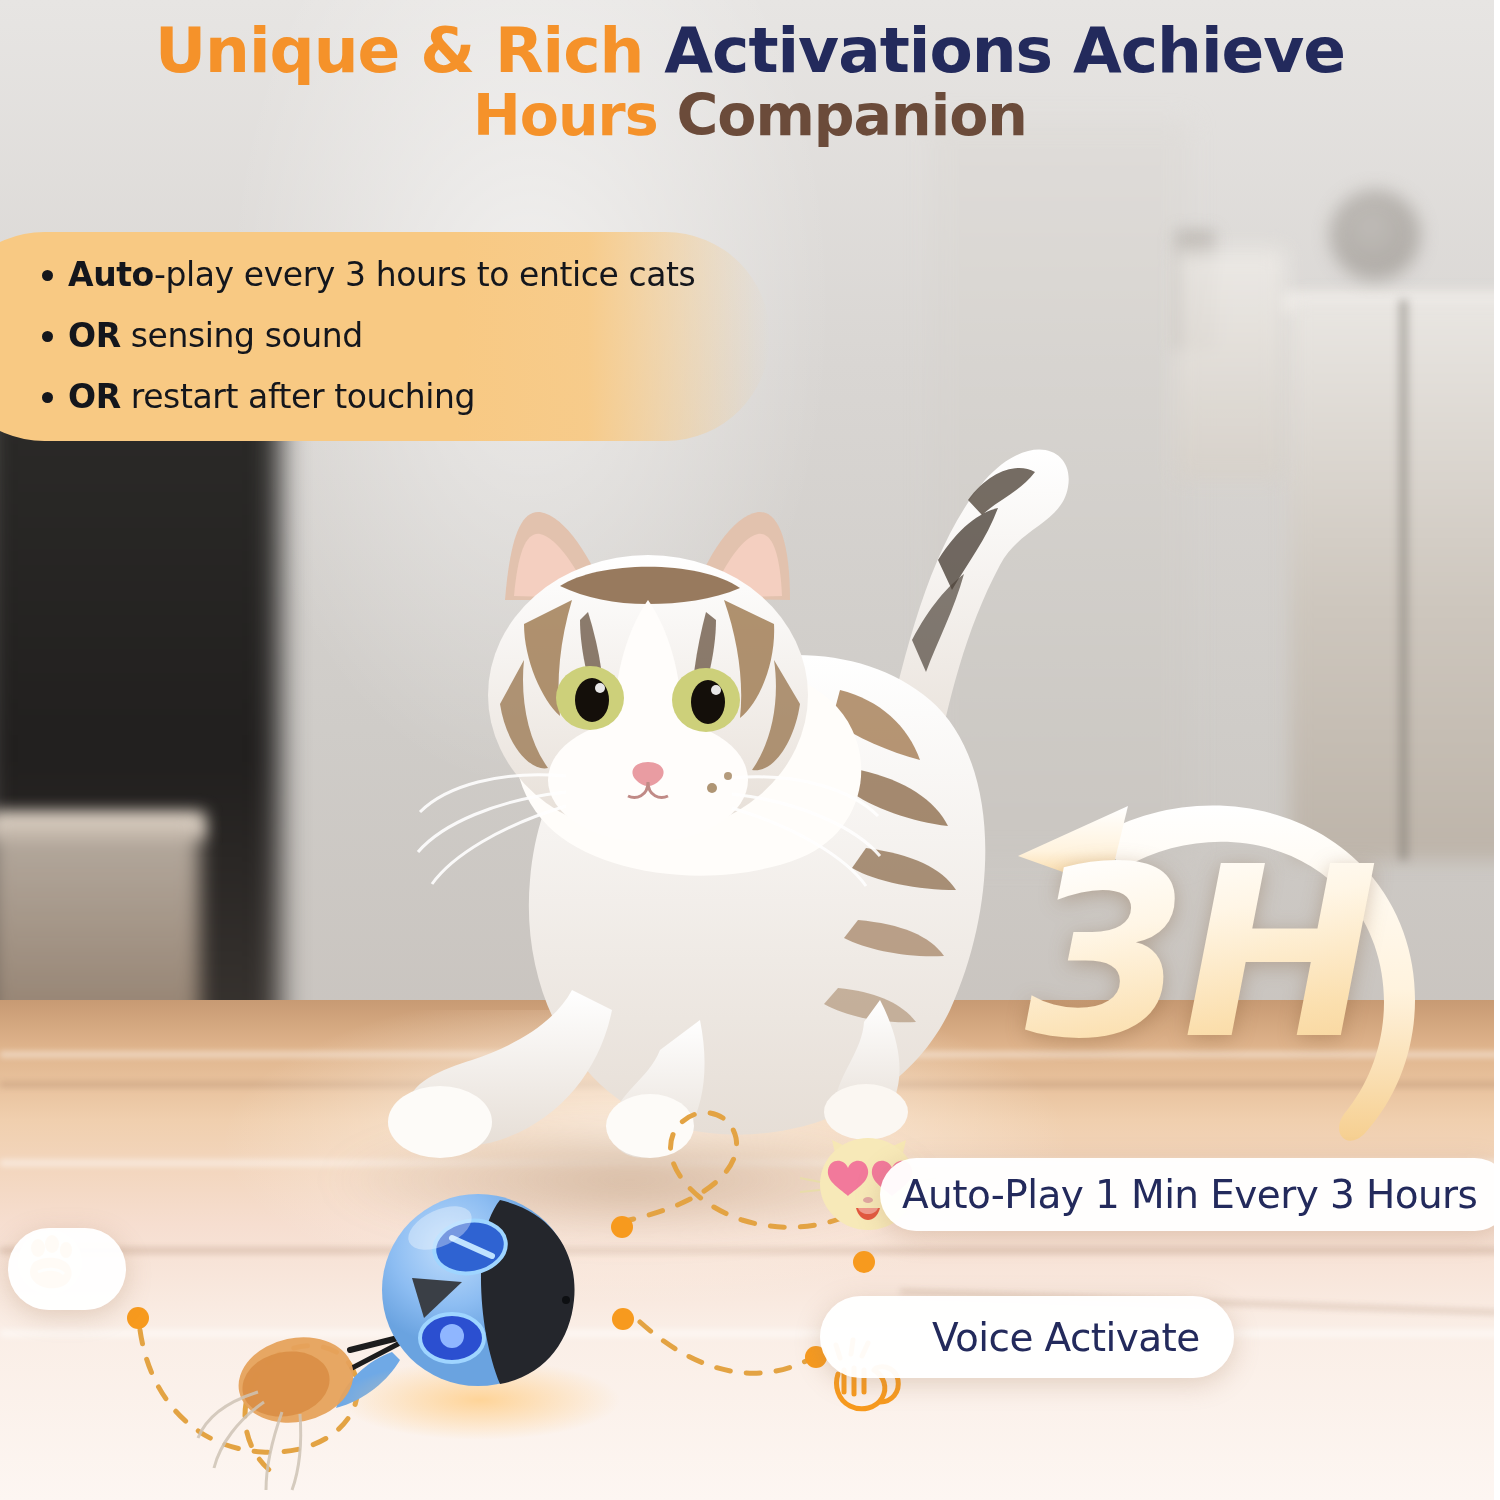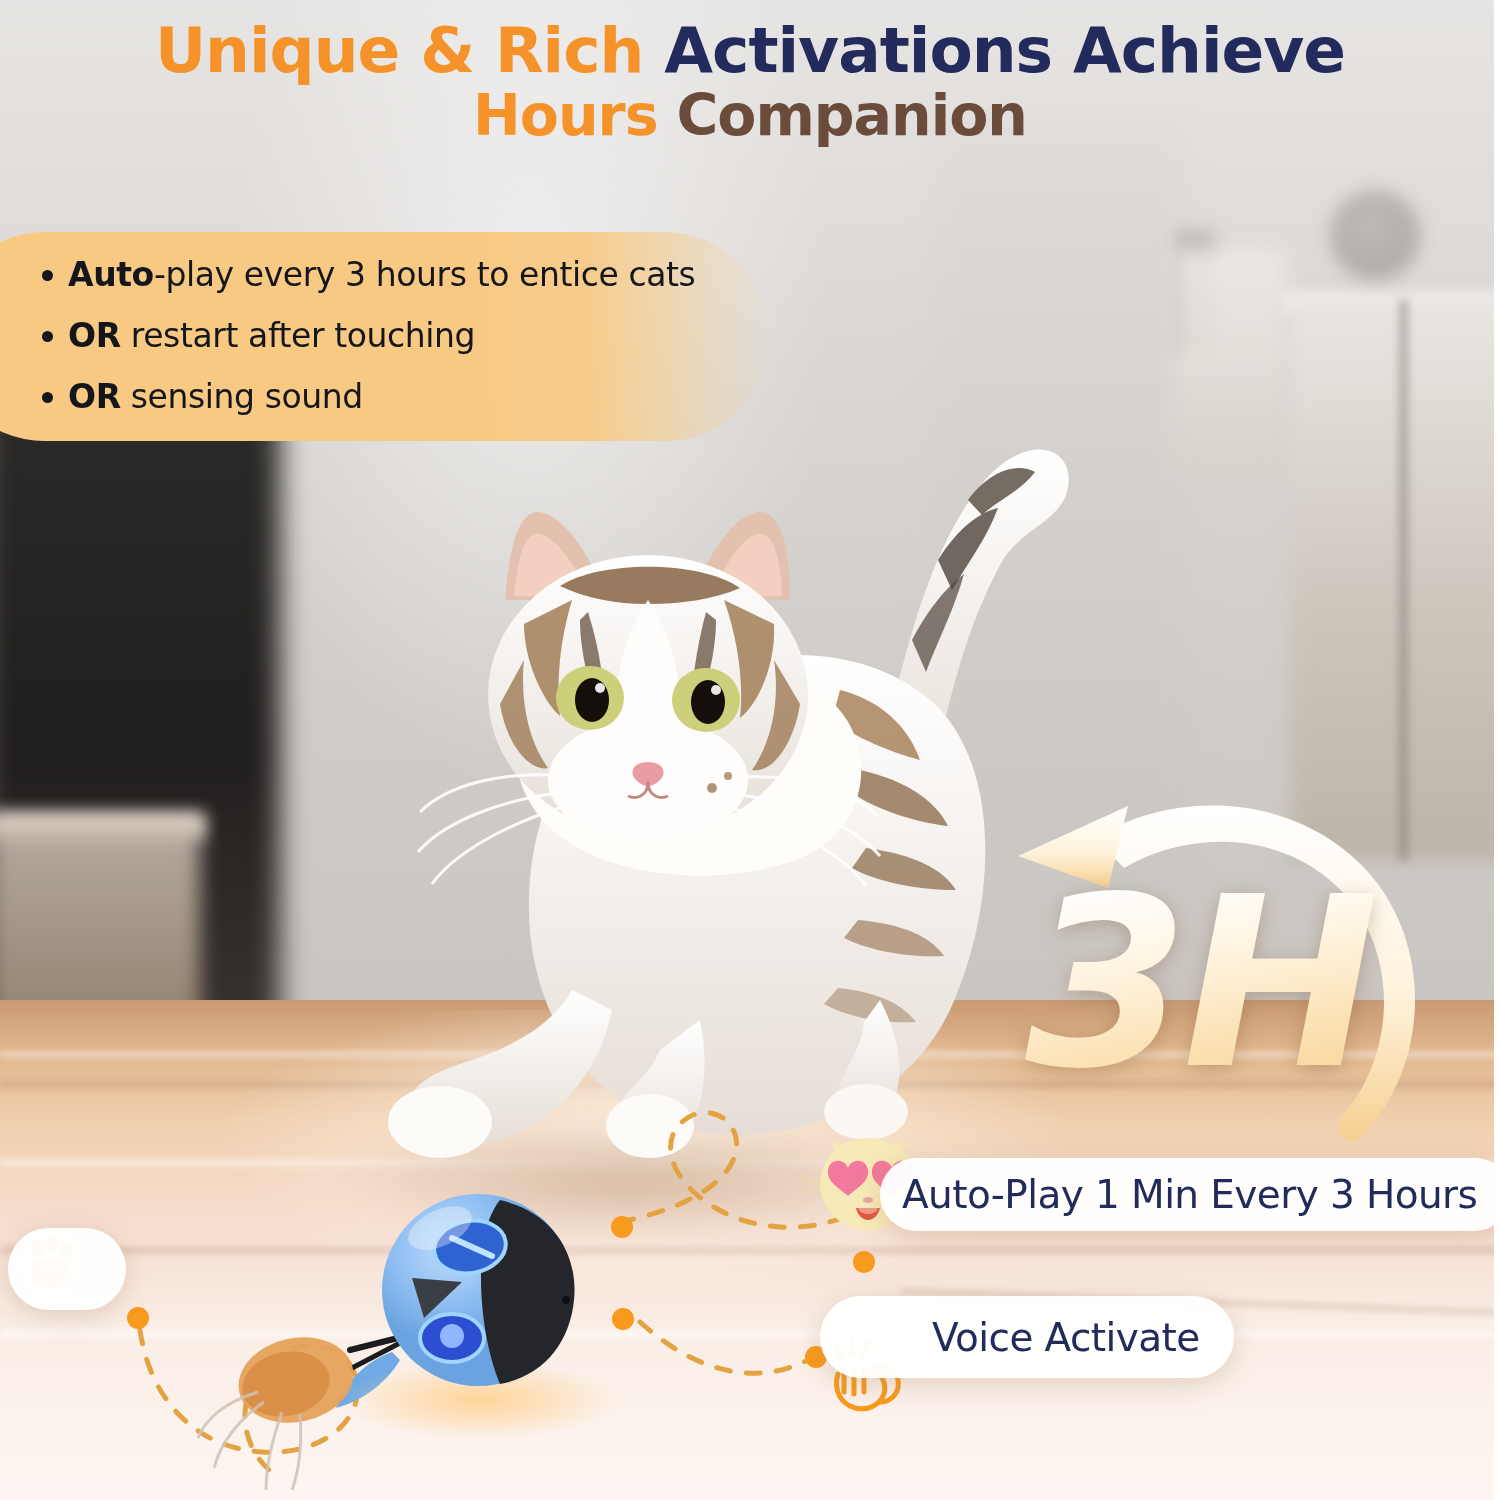--- a/index.html
+++ b/index.html
@@ -61,21 +61,21 @@
     background:linear-gradient(90deg,#f8c983 0%,#f8c983 62%,rgba(248,201,131,.92) 78%,rgba(248,201,131,0) 100%);}
   .bullets ul{list-style:none;margin:0;padding:0 0 0 128px;}
   .bullets li{position:relative;font-family:"DejaVu Sans",sans-serif;font-size:33px;color:#14161c;
     line-height:1.0;margin:0 0 28px 0;letter-spacing:-.4px;}
   .bullets li:last-child{margin-bottom:0;}
   .bullets li::before{content:"";position:absolute;left:-26px;top:12px;width:11px;height:11px;
     border-radius:50%;background:#14161c;}
   .bullets b{font-weight:bold;text-align:center;}
 
   
-  .h3wrap{position:absolute;left:985px;top:761px;width:470px;height:400px;}
+  .h3wrap{position:absolute;left:985px;top:731px;width:470px;height:400px;}
   .h3text{position:absolute;left:40px;top:105px;width:420px;
     font-family:"DejaVu Sans",sans-serif;font-weight:bold;font-style:italic;font-size:235px;
     line-height:1;letter-spacing:-6px;
     background:linear-gradient(170deg,#ffffff 8%,#fff6e6 35%,#fbdfae 72%,#f6cf90 100%);
     -webkit-background-clip:text;background-clip:text;color:transparent;
     filter:drop-shadow(0 4px 10px rgba(120,80,40,.30));}
 
   
   .pill{position:absolute;display:flex;align-items:center;gap:14px;
     background:rgba(255,255,255,.96);border-radius:60px;padding:14px 34px 14px 22px;
@@ -305,22 +305,22 @@
       <span class="or">Unique &amp; Rich </span><span class="nv">Activations Achieve</span>
     </div>
     <div class="l2">
       <span class="or">Hours </span><span class="br">Companion</span>
     </div>
   </div>
 
   <div class="bullets">
     <ul>
       <li><b>Auto</b><span>-play every 3 hours to  entice cats</span></li>
+      <li><b>OR</b><span> sensing sound</span></li>
       <li><b>OR</b><span> restart after touching</span></li>
-      <li><b>OR</b><span> sensing sound</span></li>
     </ul>
   </div>
 
   <div class="h3wrap">
     <div class="h3text">3H</div>
   </div>
 
   <div class="pill" id="pill-touch">
     <span style="width:62px;height:54px;display:inline-block;"></span>
   </div>

